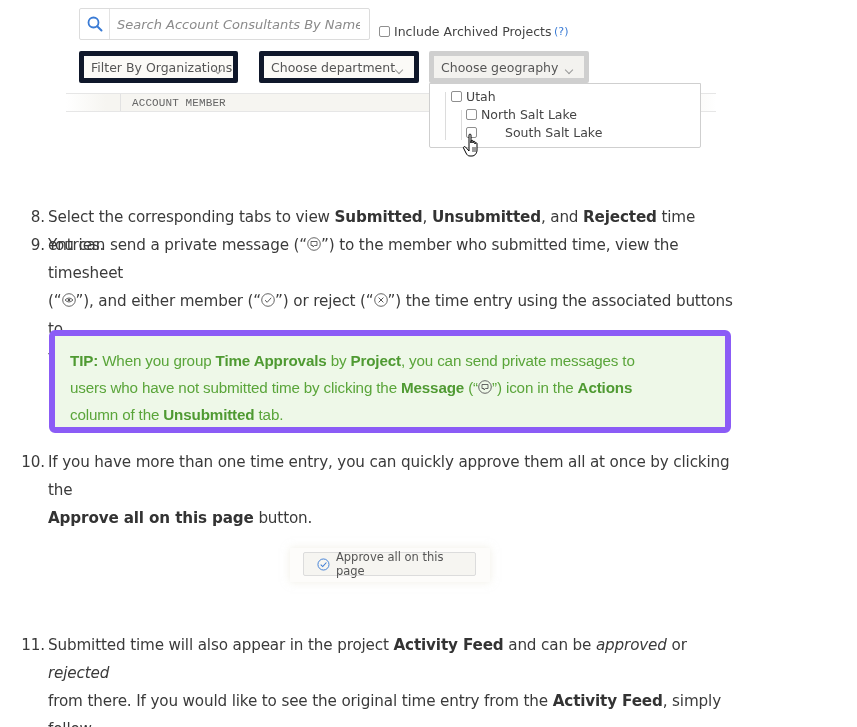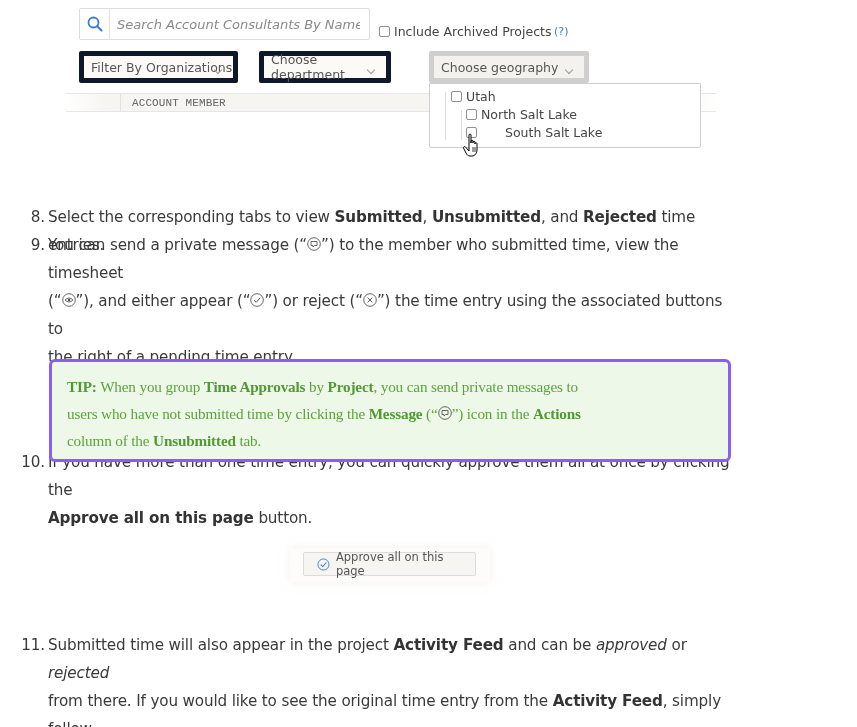--- a/index.html
+++ b/index.html
@@ -13,41 +13,41 @@
     .search-input { border: none; outline: none; font-style: italic; font-size: 13px; color: #888; padding-left: 7px; width: 250px; font-family: "DejaVu Sans", sans-serif; background: transparent; }
     .search-input::placeholder { color: #8a8a8a; font-style: italic; }
     .archived { position: absolute; left: 379px; top: 24px; display: flex; align-items: center; font-size: 12.5px; color: #444; font-family: "DejaVu Sans", sans-serif; }
     .cb { width: 11px; height: 11px; border: 1px solid #8f8f8f; border-radius: 2px; background: #fff; display: inline-block; margin-right: 4px; }
     .help-link { position: absolute; left: 554px; top: 25px; font-size: 11px; color: #3a7bd5; font-family: "DejaVu Sans", sans-serif; }
 
     .dd { position: absolute; top: 51px; height: 32px; border: 5px solid #0f172a; border-radius: 2px; background: #fbfaf7; display: flex; align-items: center; padding-left: 7px; font-size: 12.5px; color: #555; font-family: "DejaVu Sans", sans-serif; }
     .dd .chev { position: absolute; right: 12px; top: 11px; width: 6px; height: 6px; border-right: 1px solid #999; border-bottom: 1px solid #999; transform: rotate(45deg); }
     .dd.org { left: 79px; width: 159px; }
     .dd.org .chev { right: 12px; }
-    .dd.dept { left: 259px; width: 132px; }
+    .dd.dept { left: 259px; width: 160px; }
     .dd.geo { left: 429px; width: 160px; background: #f3f2ef; border-color: #cfcfcf; }
 
     .table-head { position: absolute; left: 66px; top: 93px; width: 650px; height: 19px; background: linear-gradient(to right, #ffffff 0px, #f6f5f1 40px, #f6f5f1 610px, #ffffff 650px); border-top: 1px solid #e6e6e6; border-bottom: 1px solid #e6e6e6; }
     .table-head .sep { position: absolute; left: 54px; top: 0; width: 1px; height: 100%; background: #e2e2e2; }
     .table-head .col { position: absolute; left: 66px; top: 3px; font-size: 11px; color: #666; font-family: Liberation Mono, monospace; letter-spacing: 0.1px; }
 
     .geo-pop { position: absolute; left: 429px; top: 83px; width: 272px; height: 65px; background: #fff; border: 1px solid #cfcfcf; border-radius: 0 0 2px 2px; }
     .tree-line { position: absolute; width: 1px; background: #dcdcdc; }
     .tree-item { position: absolute; display: flex; align-items: center; font-size: 12.5px; color: #444; font-family: "DejaVu Sans", sans-serif; text-align: right; }
     .cursor { position: absolute; left: 462px; top: 133px; width: 22px; height: 26px; }
 
     
     .list { position: absolute; left: 0; width: 740px; font-family: "DejaVu Sans", sans-serif; font-size: 15.2px; line-height: 28px; color: #3a3a3a; letter-spacing: -0.15px; }
     .li { position: absolute; left: 0; width: 740px; }
     .li .num { position: absolute; right: 695px; text-align: right; white-space: nowrap; }
     .li .txt { position: absolute; left: 48px; width: 690px; }
     b { font-weight: bold; color: #333; }
     .ico { display: inline-block; width: 14px; height: 14px; vertical-align: -1px; }
 
-    .tip { position: absolute; left: 49px; top: 330px; width: 682px; height: 103px; background: #eef8e8; border: 3px solid #8b5cf6; border-radius: 6px; padding: 11px 15px; font-family: Liberation Serif, serif; font-size: 15.2px; line-height: 27px; color: #5aa53a; letter-spacing: -0.15px; margin-top: 29px; }
+    .tip { position: absolute; left: 49px; top: 330px; width: 682px; height: 103px; background: #eef8e8; border: 6px solid #8b5cf6; border-radius: 6px; padding: 11px 15px; font-family: Liberation Sans, sans-serif; font-size: 15.2px; line-height: 27px; color: #5aa53a; letter-spacing: -0.15px; }
     .tip b { color: #4f9a32; }
 
     .approve-wrap { position: absolute; left: 290px; top: 548px; width: 200px; height: 34px; background: #fdfcfa; box-shadow: 0 0 8px rgba(230,225,210,0.55); }
     .approve-btn { position: absolute; left: 303px; top: 552px; width: 173px; height: 24px; background: #f6f5f1; border: 1px solid #dcdcdc; border-radius: 2px; display: flex; align-items: center; padding-left: 13px; font-size: 11.5px; color: #555; font-family: "DejaVu Sans", sans-serif; cursor: pointer; }
     .approve-btn svg { margin-right: 6px; }
     i { font-style: italic; }
   </style>
 </head>
 <body>
 
@@ -122,21 +122,21 @@
     <span class="num">9.</span>
     <div class="txt">
       <div><span>You can send a private message (“</span><svg class="ico" viewBox="0 0 14 14">
             <circle cx="7" cy="7" r="6.3" fill="none" stroke="#555" stroke-width="0.9"></circle>
             <path d="M4 4.5 H10 V8.5 H7.5 L6 10 V8.5 H4 Z" fill="none" stroke="#555" stroke-width="0.9" stroke-linejoin="round"></path>
           </svg><span>”) to the member who submitted time, view the timesheet</span></div>
       <div><span>(“</span><svg class="ico" viewBox="0 0 14 14">
             <circle cx="7" cy="7" r="6.3" fill="none" stroke="#555" stroke-width="0.9"></circle>
             <path d="M3 7 Q7 3 11 7 Q7 11 3 7 Z" fill="none" stroke="#555" stroke-width="0.9"></path>
             <circle cx="7" cy="7" r="1.3" fill="#555"></circle>
-          </svg><span>”), and either appear (“</span><svg class="ico" viewBox="0 0 14 14">
+          </svg><span>”), and either member (“</span><svg class="ico" viewBox="0 0 14 14">
             <circle cx="7" cy="7" r="6.3" fill="none" stroke="#555" stroke-width="0.9"></circle>
             <path d="M4 7.2 L6.2 9.3 L10.2 4.8" fill="none" stroke="#555" stroke-width="1"></path>
           </svg><span>”) or reject (“</span><svg class="ico" viewBox="0 0 14 14">
             <circle cx="7" cy="7" r="6.3" fill="none" stroke="#555" stroke-width="0.9"></circle>
             <path d="M4.6 4.6 L9.4 9.4 M9.4 4.6 L4.6 9.4" stroke="#555" stroke-width="1"></path>
           </svg><span>”) the time entry using the associated buttons to</span></div>
       <div><span>the right of a pending time entry.</span></div>
     </div>
   </div>
 

